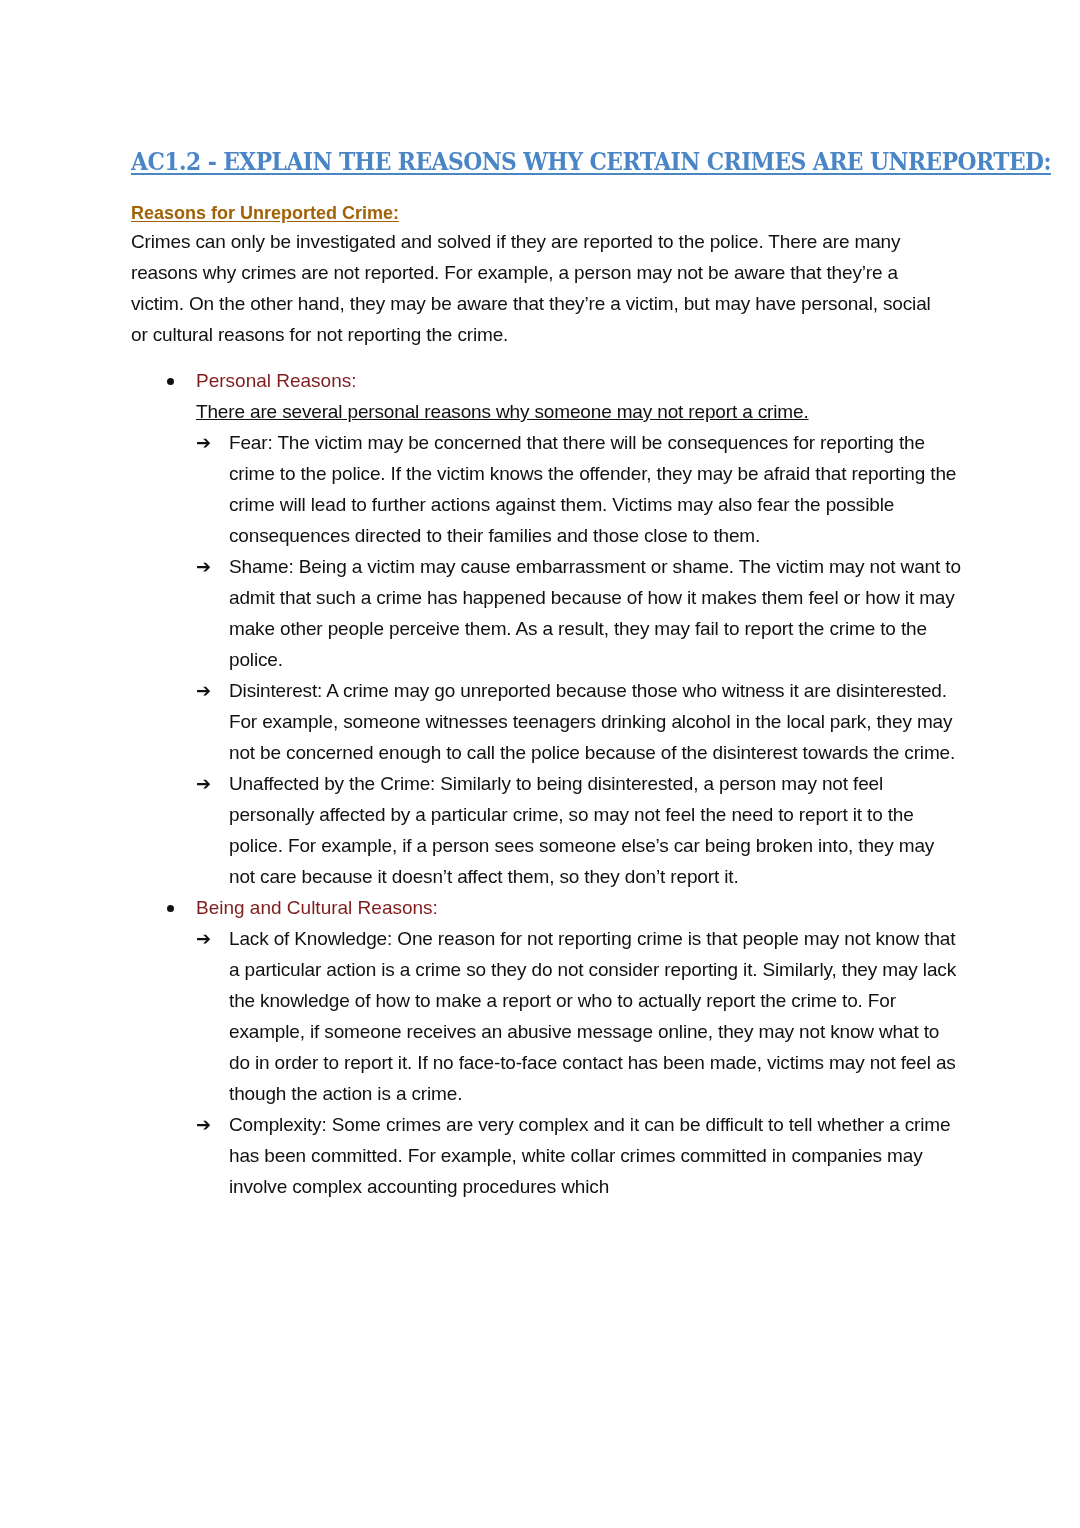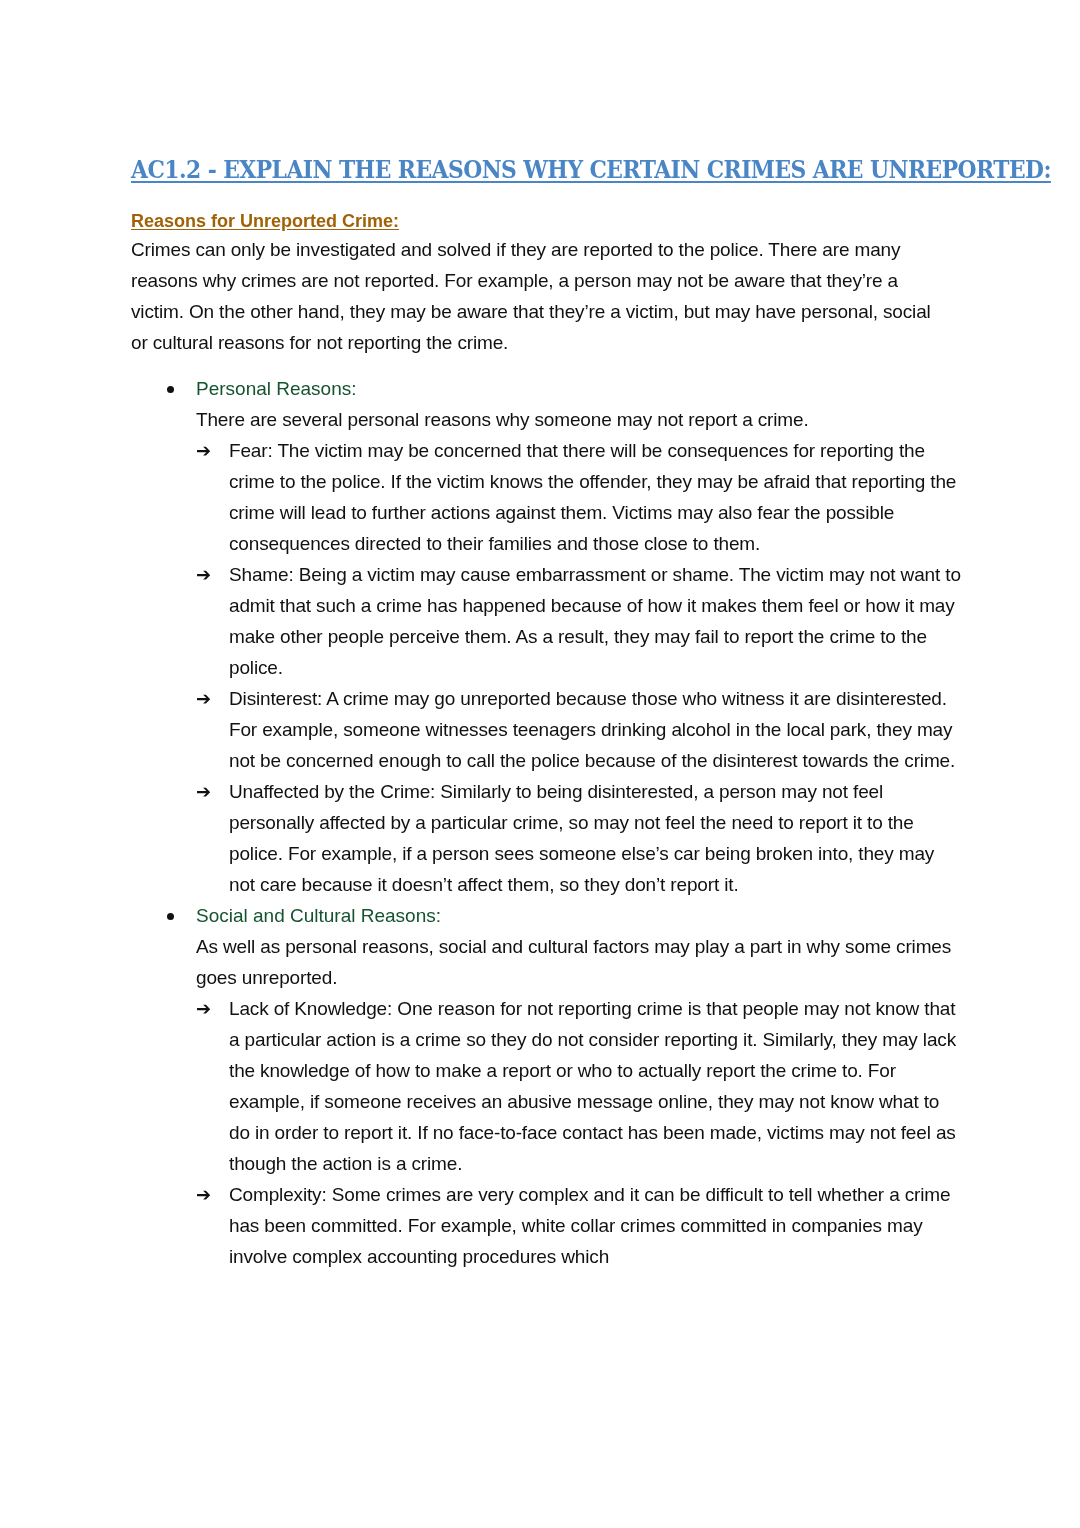--- a/index.html
+++ b/index.html
@@ -1,18 +1,18 @@
 <!DOCTYPE html>
 <html><head>
   <meta charset="utf-8">
   <style>
     html, body { margin: 0; padding: 0; background: #ffffff; }
     body { width: 1080px; height: 1528px; position: relative; overflow: hidden; }
     .page {
-      position: absolute; left: 131px; top: 148px; width: 830px;
+      position: absolute; left: 131px; top: 140px; width: 830px;
       font-family: "Liberation Sans", sans-serif; color: #111111;
       font-size: 19px; line-height: 31px;
     }
     .title {
       font-family: "DejaVu Serif", serif; font-weight: bold;
       color: #4a86c6; font-size: 23.5px; line-height: 36px;
       text-decoration: underline; text-decoration-thickness: 2px;
       text-underline-offset: 3px; letter-spacing: -0.6px;
       transform: scaleX(0.93); transform-origin: left; white-space: nowrap;
       margin: 4px 0 20px 0; text-transform: uppercase;
@@ -20,22 +20,22 @@
     .subheading {
       color: #a16207; font-weight: bold; font-size: 18px; line-height: 26px;
       text-decoration: underline; text-underline-offset: 2px;
     }
     .intro { margin: 0 16px 15px 0; letter-spacing: -0.15px; }
     .section { position: relative; padding-left: 65px; }
     .bullet-dot {
       position: absolute; left: 36px; top: 13px; width: 7px; height: 7px;
       border-radius: 50%; background: #111;
     }
-    .section-heading { color: #14532d; }
-    .section-intro { letter-spacing: -0.15px; }
+    .section-heading { color: #7f1d1d; }
+    .section-intro { letter-spacing: -0.15px; text-decoration: underline; }
     .arrow-item { position: relative; padding-left: 33px; letter-spacing: -0.15px; }
     .arrow-icon {
       position: absolute; left: 0; top: 0; font-weight: bold; font-size: 18px;
       font-family: "DejaVu Sans", sans-serif;
     }
   </style>
 </head>
 <body>
 
 <div class="page">
@@ -60,22 +60,21 @@
       <span>Disinterest: A crime may go unreported because those who witness it are disinterested. For example, someone witnesses teenagers drinking alcohol in the local park, they may not be concerned enough to call the police because of the disinterest towards the crime.</span>
     </div>
     <div class="arrow-item">
       <span class="arrow-icon">➔</span>
       <span>Unaffected by the Crime: Similarly to being disinterested, a person may not feel personally affected by a particular crime, so may not feel the need to report it to the police. For example, if a person sees someone else’s car being broken into, they may not care because it doesn’t affect them, so they don’t report it.</span>
     </div>
   </div>
 
   <div class="section">
     <span class="bullet-dot"></span>
-    <div class="section-heading">Social and Cultural Reasons:</div>
-    <div class="section-intro">As well as personal reasons, social and cultural factors may play a part in why some crimes goes unreported.</div>
+    <div class="section-heading">Being and Cultural Reasons:</div>
     <div class="arrow-item">
       <span class="arrow-icon">➔</span>
       <span>Lack of Knowledge: One reason for not reporting crime is that people may not know that a particular action is a crime so they do not consider reporting it. Similarly, they may lack the knowledge of how to make a report or who to actually report the crime to. For example, if someone receives an abusive message online, they may not know what to do in order to report it. If no face-to-face contact has been made, victims may not feel as though the action is a crime.</span>
     </div>
     <div class="arrow-item">
       <span class="arrow-icon">➔</span>
       <span>Complexity: Some crimes are very complex and it can be difficult to tell whether a crime has been committed. For example, white collar crimes committed in companies may involve complex accounting procedures which</span>
     </div>
   </div>
 </div>

